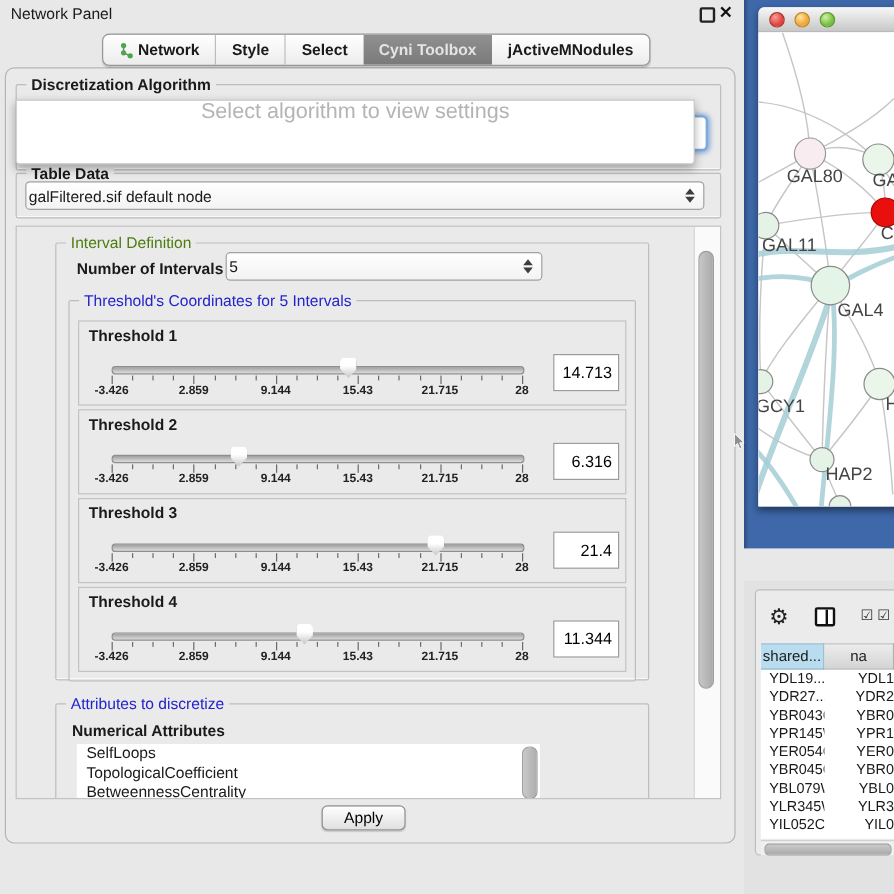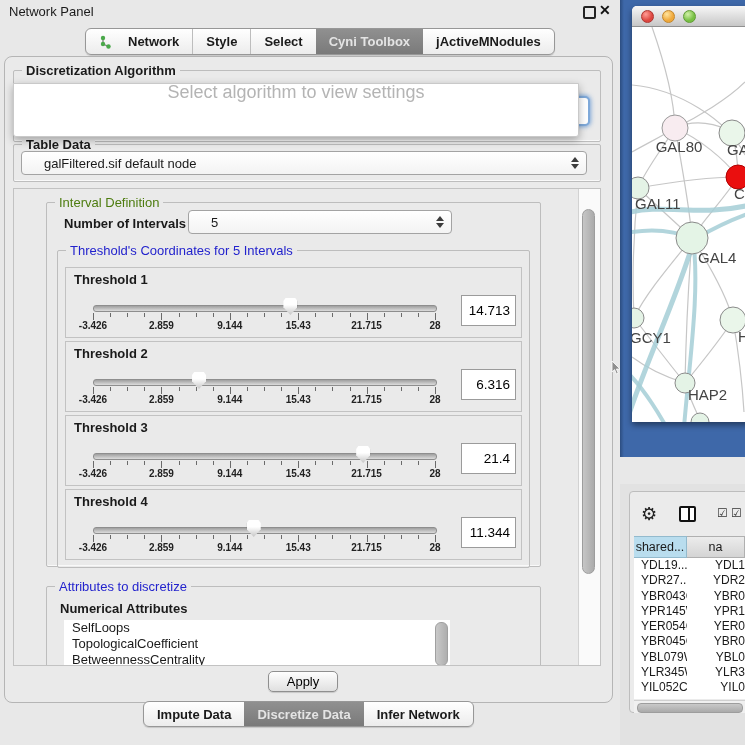--- a/index.html
+++ b/index.html
@@ -6,37 +6,37 @@
   #app{position:relative;width:745px;height:745px;overflow:hidden;
        background:#e8e8e8;font-family:"Liberation Sans",sans-serif;color:#1a1a1a;}
   
   .titlebar{position:absolute;left:0;top:0;width:620px;height:24px;}
   .title-text{position:absolute;left:9px;top:4px;font-size:13px;}
   .float-ic{position:absolute;left:583px;top:6px;width:9px;height:9px;border:2px solid #222;border-radius:2px;cursor:pointer;}
   .close-ic{position:absolute;left:599px;top:2px;font-size:14px;font-weight:bold;color:#111;cursor:pointer;}
   
   .tabstrip{position:absolute;display:flex;border:1px solid #979797;border-radius:6px;overflow:hidden;
             background:linear-gradient(#ffffff,#ececec);box-shadow:0 1px 1px rgba(0,0,0,.15);z-index:20;}
-  .tabseg{font-size:13px;font-weight:bold;padding:0 13px;display:flex;align-items:center;gap:16px;cursor:pointer;
+  .tabseg{font-size:13px;font-weight:bold;padding:0 13px;display:flex;align-items:center;gap:3px;cursor:pointer;
           border-left:1px solid #bdbdbd;white-space:nowrap;}
   .tabseg:first-child{border-left:none;}
   .tabseg.sel{background:linear-gradient(#909090,#7a7a7a);color:#e4e4e4;border-left:none;}
   .tabseg.sel + .tabseg{border-left:none;}
   #top-tabs{left:85px;top:28px;height:25px;}
   #bottom-tabs{left:143px;top:701px;height:24px;}
   
   .content-panel{position:absolute;left:4px;top:56px;width:609px;height:647px;background:#eaeaea;
                  border:1px solid #b5b5b5;border-radius:8px;box-sizing:border-box;}
   .grp{position:absolute;border:1px solid #bdbdbd;border-radius:2px;box-sizing:border-box;
        box-shadow:inset 0 -1px 0 rgba(255,255,255,.7);}
   .grp-label{position:absolute;top:-8px;left:8px;background:#eaeaea;padding:0 4px;font-size:13px;white-space:nowrap;}
   .bold{font-weight:bold;} .green{color:#4d7c0f;} .blue{color:#2323cd;}
   
   .combo{position:absolute;background:linear-gradient(#ffffff,#f3f3f3);border:1px solid #a3a3a3;border-radius:4px;
-         font-size:13px;display:flex;align-items:center;padding-left:22px;box-sizing:border-box;cursor:pointer;}
+         font-size:13px;display:flex;align-items:center;padding-left:2px;box-sizing:border-box;cursor:pointer;}
   .spin{margin-left:auto;margin-right:7px;width:9px;display:flex;flex-direction:column;align-items:center;}
   .spin i{display:block;width:0;height:0;border:4px solid transparent;}
   .spin i.up{border-bottom:5px solid #3c3c3c;margin-bottom:2px;}
   .spin i.dn{border-top:5px solid #3c3c3c;}
   .focus-combo{position:absolute;background:#fff;border:2px solid #7fa9d9;border-radius:5px;
                box-shadow:0 0 4px 1px rgba(100,150,210,.8);box-sizing:border-box;}
   
   .popup{position:absolute;left:13px;top:83px;width:564px;height:52px;background:#ffffff;border:1px solid #c9c9c9;
          border-radius:0 0 3px 3px;box-shadow:0 3px 8px rgba(0,0,0,.3);z-index:50;display:flex;flex-direction:column;}
   .popup-row{height:17px;line-height:17px;font-size:18px;padding:0 3px;white-space:nowrap;}
@@ -330,25 +330,20 @@
       </div>
     </div>
 
     <div class="vsb">
       <div class="vsb-thumb"></div>
     </div>
   </div>
 
   <button class="apply-btn">Apply</button>
 
-  <div id="bottom-tabs" class="tabstrip">
-      <div class="tabseg">Impute Data</div>
-      <div class="tabseg sel">Discretize Data</div>
-      <div class="tabseg">Infer Network</div>
-    </div>
 
   <div class="blue-frame"></div>
 
   <div class="net-window">
     <div class="net-titlebar">
       <span class="tl red"></span>
       <span class="tl yellow"></span>
       <span class="tl green"></span>
     </div>
     <div class="net-canvas">

